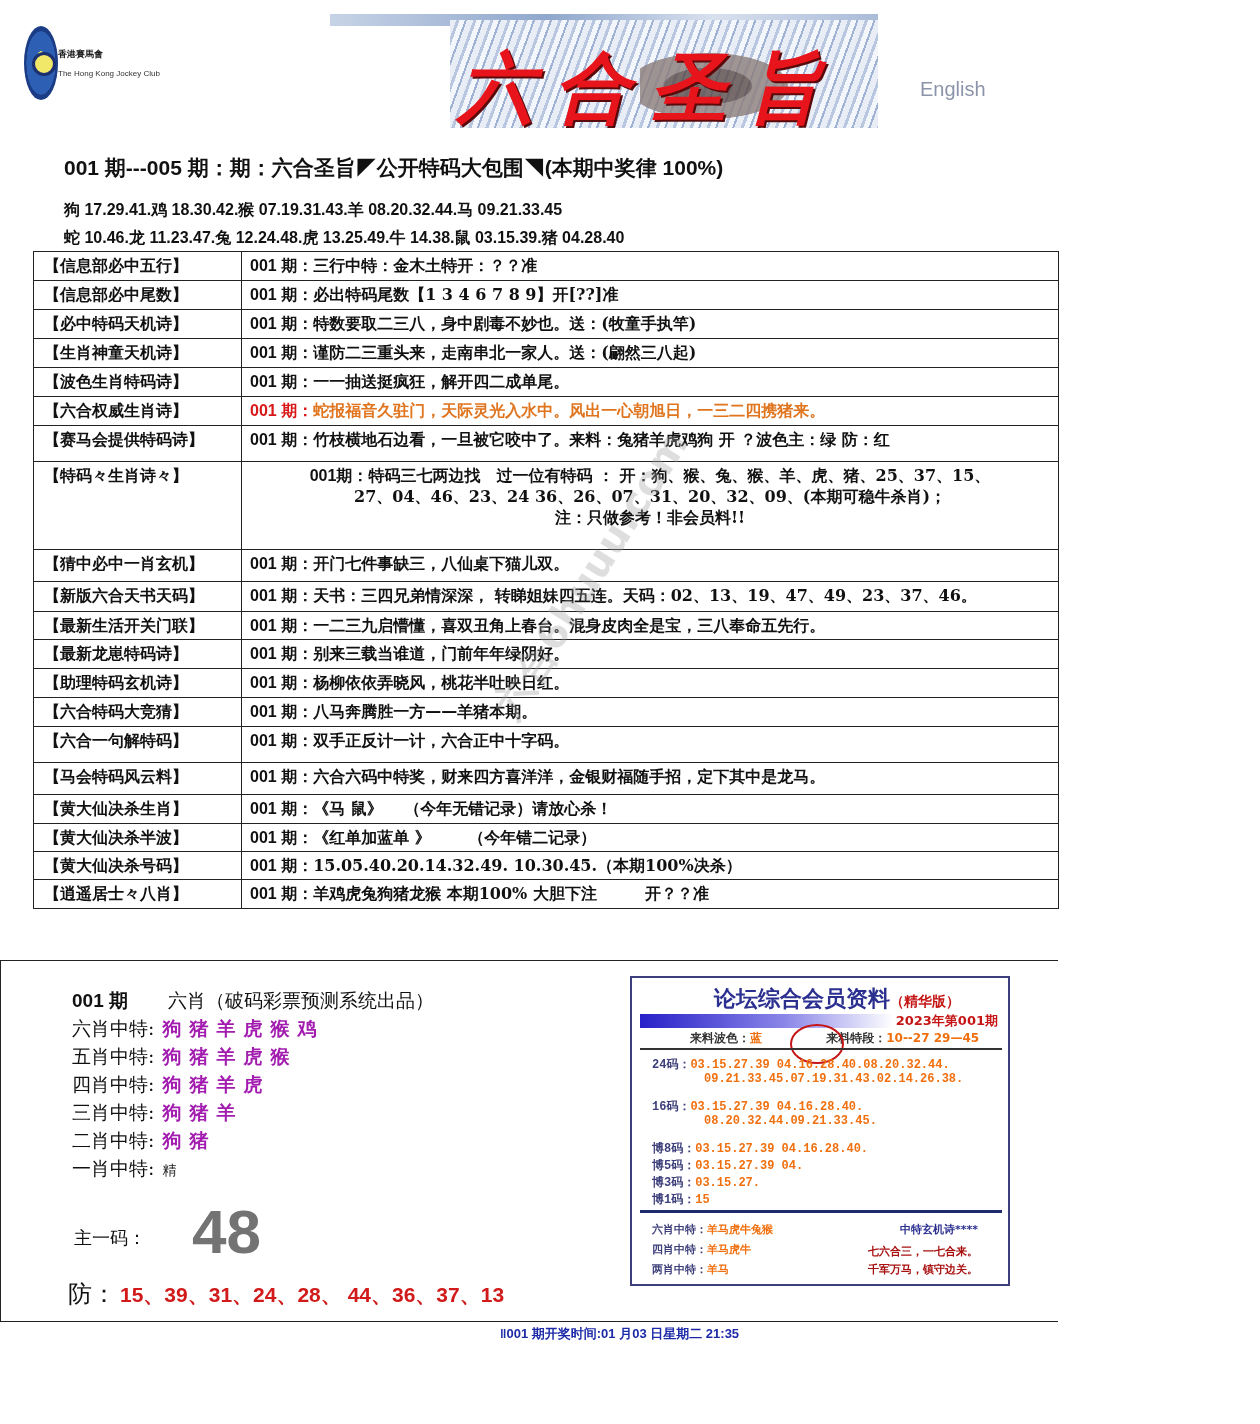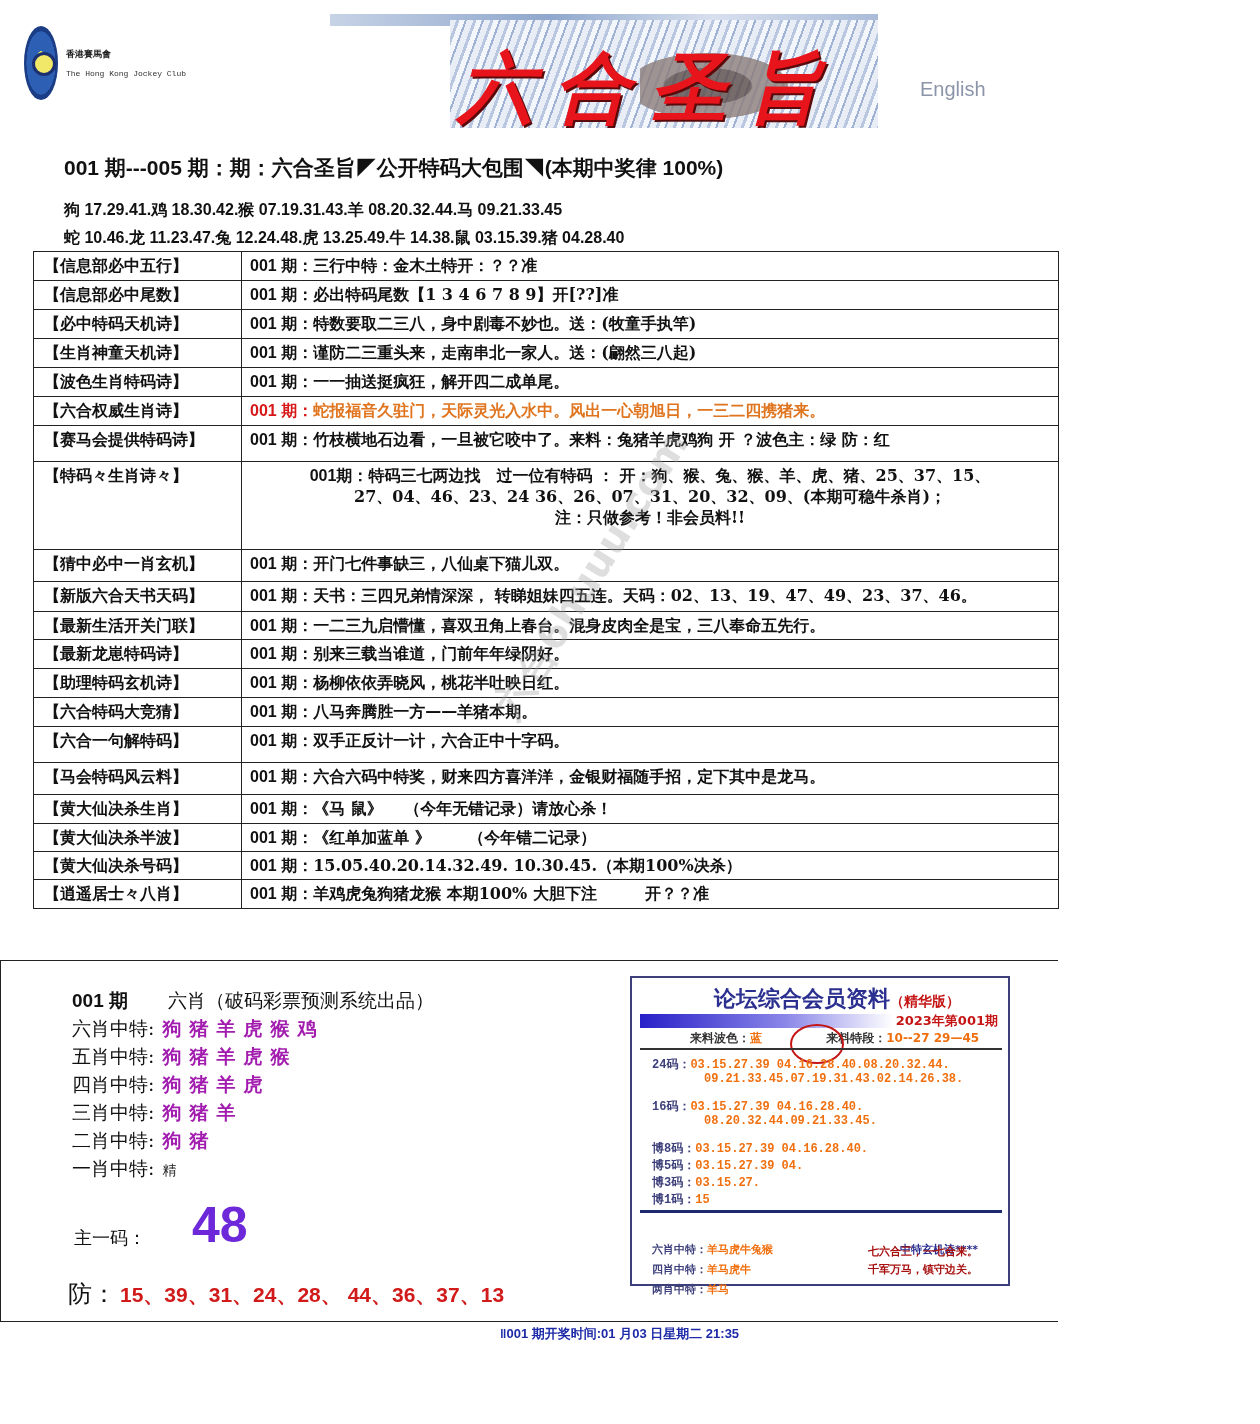--- a/index.html
+++ b/index.html
@@ -4,28 +4,28 @@
   <style>
     * { box-sizing: border-box; margin: 0; padding: 0; }
     body {
       width: 1260px; height: 1424px; background: #ffffff; position: relative;
       font-family: "DejaVu Sans", "Liberation Sans", sans-serif; color: #111;
       overflow: hidden;
     }
     .abs { position: absolute; }
 
     
-    .logo { left: 24px; top: 24px; width: 180px; height: 78px; display: flex; align-items: center; gap: 8px; }
+    .logo { left: 24px; top: 24px; width: 180px; height: 78px; display: flex; align-items: center; }
     .logo-mark { width: 34px; height: 74px; border-radius: 50%;
       background: radial-gradient(ellipse at center, #e8e85a 0 22%, #2d5fb5 23% 60%, #1b3d86 61%); position: relative; }
     .logo-mark::after { content: ""; position: absolute; left: 8px; top: 26px; width: 18px; height: 18px;
       border: 3px solid #1c2f70; border-radius: 50%; background: #f1e86a; }
     .logo-text { display: flex; flex-direction: column; gap: 8px; }
     .logo-cn { font-size: 9px; color: #222; font-weight: bold; }
-    .logo-en { font-size: 8px; color: #333; font-family: Liberation Mono, monospace; }
+    .logo-en { font-size: 8px; color: #333; font-family: Liberation Sans, sans-serif; }
 
     .banner { left: 330px; top: 14px; width: 548px; height: 114px; overflow: hidden; }
     .banner-strip { position: absolute; left: 0; top: 0; width: 548px; height: 12px;
       background: linear-gradient(90deg, #c7d3e6, #8fa7cc 40%, #d8e0ee 70%, #aabbd8); }
     .banner-photo { position: absolute; left: 120px; top: 6px; width: 428px; height: 108px;
       background: repeating-linear-gradient(110deg, #e9eef6 0 6px, #b8c6df 6px 9px, #f3f6fb 9px 14px, #9fb2d3 14px 16px); }
     .banner-horse { position: absolute; left: 310px; top: 30px; width: 170px; height: 84px;
       background: radial-gradient(ellipse at 40% 50%, #5a4a48 0 30%, #8b7d7a 31% 55%, transparent 56%); opacity: .8; }
     .banner-title { position: absolute; left: 128px; top: 34px; font-size: 76px; font-weight: bold; color: #e8141b;
       letter-spacing: 20px; font-family: "DejaVu Serif", serif; font-style: italic;
@@ -48,40 +48,40 @@
     .watermark { left: 480px; top: 700px; font-size: 40px; color: rgba(160,160,160,.35); transform: rotate(-58deg);
       transform-origin: left top; font-weight: bold; white-space: nowrap; pointer-events: none; }
 
     
     .lower-box { left: 0; top: 960px; width: 1058px; height: 362px; border-top: 1.5px solid #222; border-left: 1.5px solid #222; border-bottom: 1.5px solid #222; }
     .six-title { left: 72px; top: 988px; font-size: 19px; font-family: "DejaVu Serif", serif; }
     .six-title b { font-family: "Liberation Sans", sans-serif; margin-right: 40px; text-align: center; }
     .six-row { left: 72px; font-size: 19px; font-family: "DejaVu Serif", serif; display: flex; gap: 8px; }
     .six-row .animals { color: #a21caf; font-weight: bold; letter-spacing: 8px; }
     .main-code-label { left: 74px; top: 1226px; font-size: 18px; font-family: "DejaVu Serif", serif; }
-    .main-code { left: 192px; top: 1196px; font-size: 50px; font-weight: bold; color: #6d28d9; font-family: "Liberation Sans", sans-serif; }
+    .main-code { left: 192px; top: 1196px; font-size: 62px; font-weight: bold; color: #737373; font-family: "Liberation Sans", sans-serif; }
     .defense { left: 68px; top: 1278px; font-size: 24px; font-family: "DejaVu Serif", serif; display: flex; align-items: baseline; gap: 4px; }
     .defense .nums { color: #d11a1a; font-weight: bold; font-size: 21px; font-family: "Liberation Sans", sans-serif; }
 
     
     .card { left: 630px; top: 976px; width: 380px; height: 310px; border: 2px solid #3d3f7a; background: #fff; }
     .card-title { position: absolute; left: 82px; top: 6px; font-size: 22px; font-weight: bold; color: #2b2f8f; }
     .card-title .sub { font-size: 14px; color: #c51515; }
     .card-bar { position: absolute; left: 8px; top: 36px; width: 362px; height: 14px;
       background: linear-gradient(90deg, #2820c8, #8a86e8 40%, #ffffff 70%); }
     .card-issue { position: absolute; right: 10px; top: 34px; font-size: 13px; font-weight: bold; color: #c51515; }
     .card-wave { position: absolute; left: 58px; top: 52px; font-size: 12px; color: #333; font-weight: bold; }
     .card-wave .o { color: #f07010; }
     .card-circle { position: absolute; left: 158px; top: 46px; width: 54px; height: 40px; border: 2px solid #c51515; border-radius: 50%; }
     .card-rule { position: absolute; left: 8px; top: 70px; width: 362px; height: 2px; background: #333; }
     .card-line { position: absolute; left: 20px; font-size: 12px; font-family: "Liberation Mono", monospace; font-weight: bold; }
     .card-line .k { color: #3d3f7a; }
     .card-line .v { color: #f07010; }
     .card-rule2 { position: absolute; left: 8px; top: 232px; width: 362px; height: 3px; background: #1d2a6e; }
-    .card-foot { position: absolute; font-size: 11px; font-weight: bold; margin-top: 20px; }
+    .card-foot { position: absolute; font-size: 11px; font-weight: bold; }
     .card-foot .k { color: #3d3f7a; }
     .card-foot .v { color: #f07010; }
     .card-poem { position: absolute; right: 30px; font-size: 11px; font-weight: bold; color: #a81010; }
 
     .draw-time { left: 500px; top: 1325px; font-size: 13px; font-weight: bold; color: #1d2aa8; font-family: "Liberation Sans", sans-serif; }
   </style>
 </head>
 <body>
 
 <div class="abs logo">

